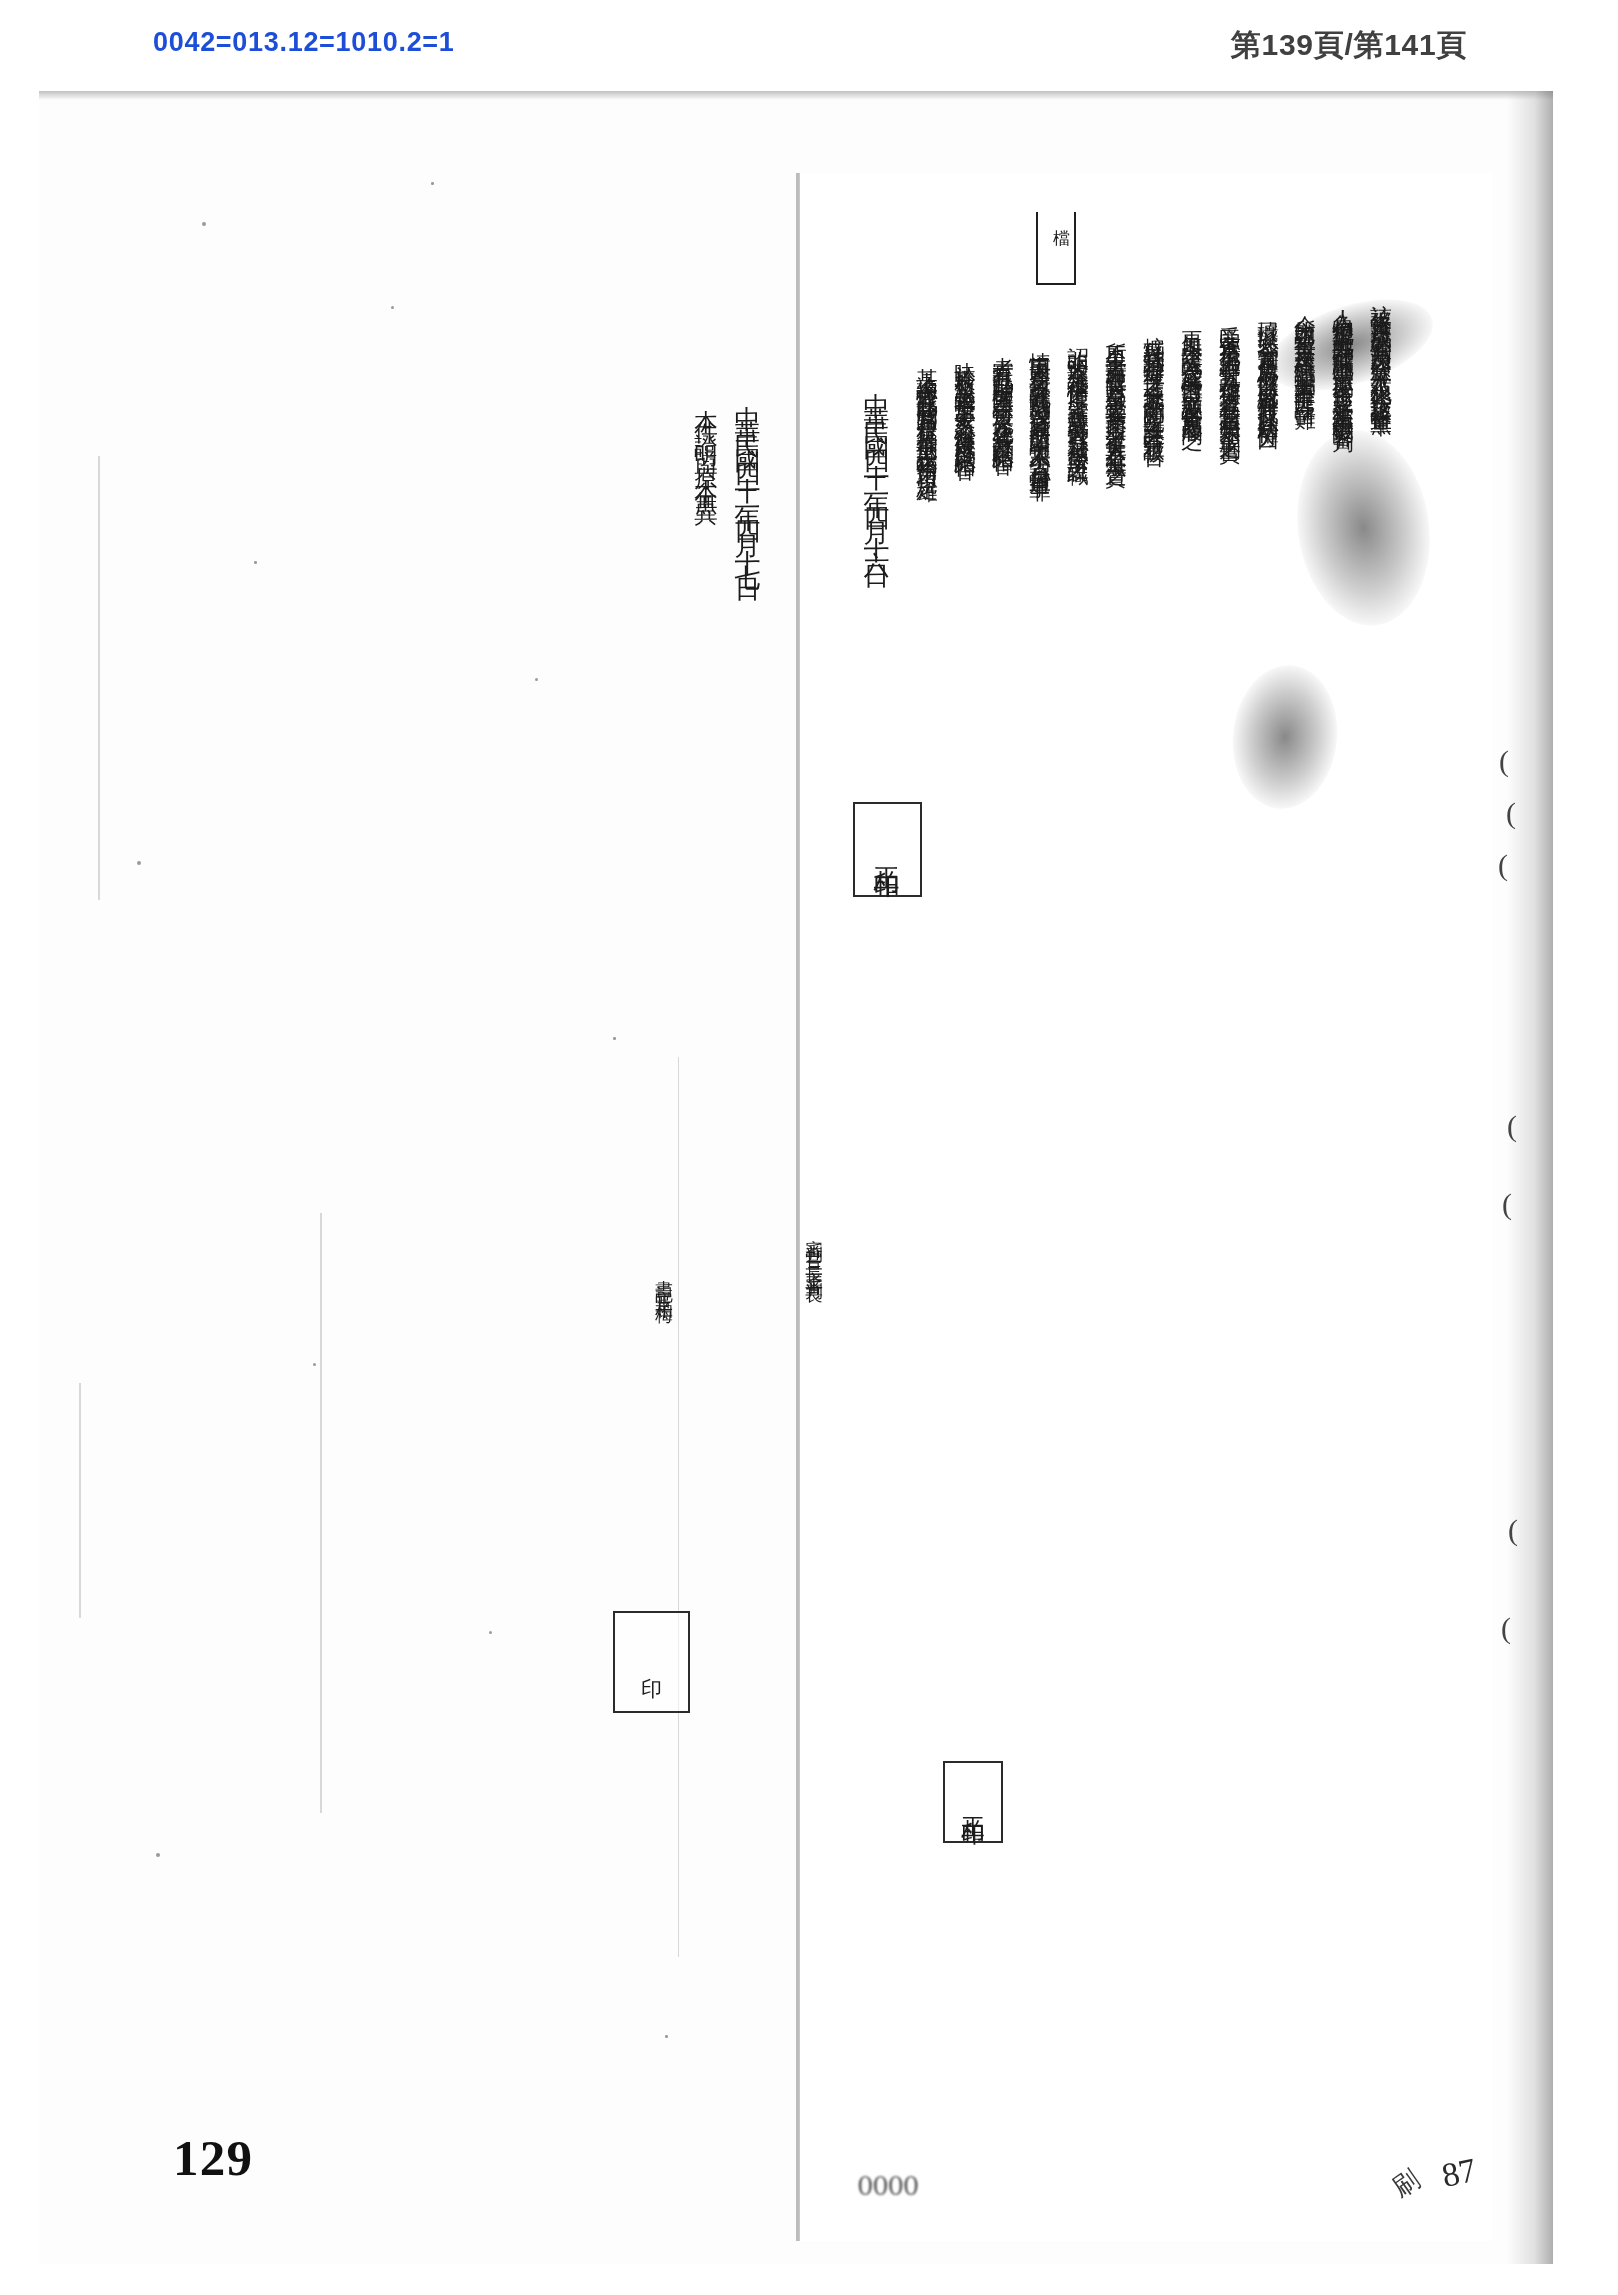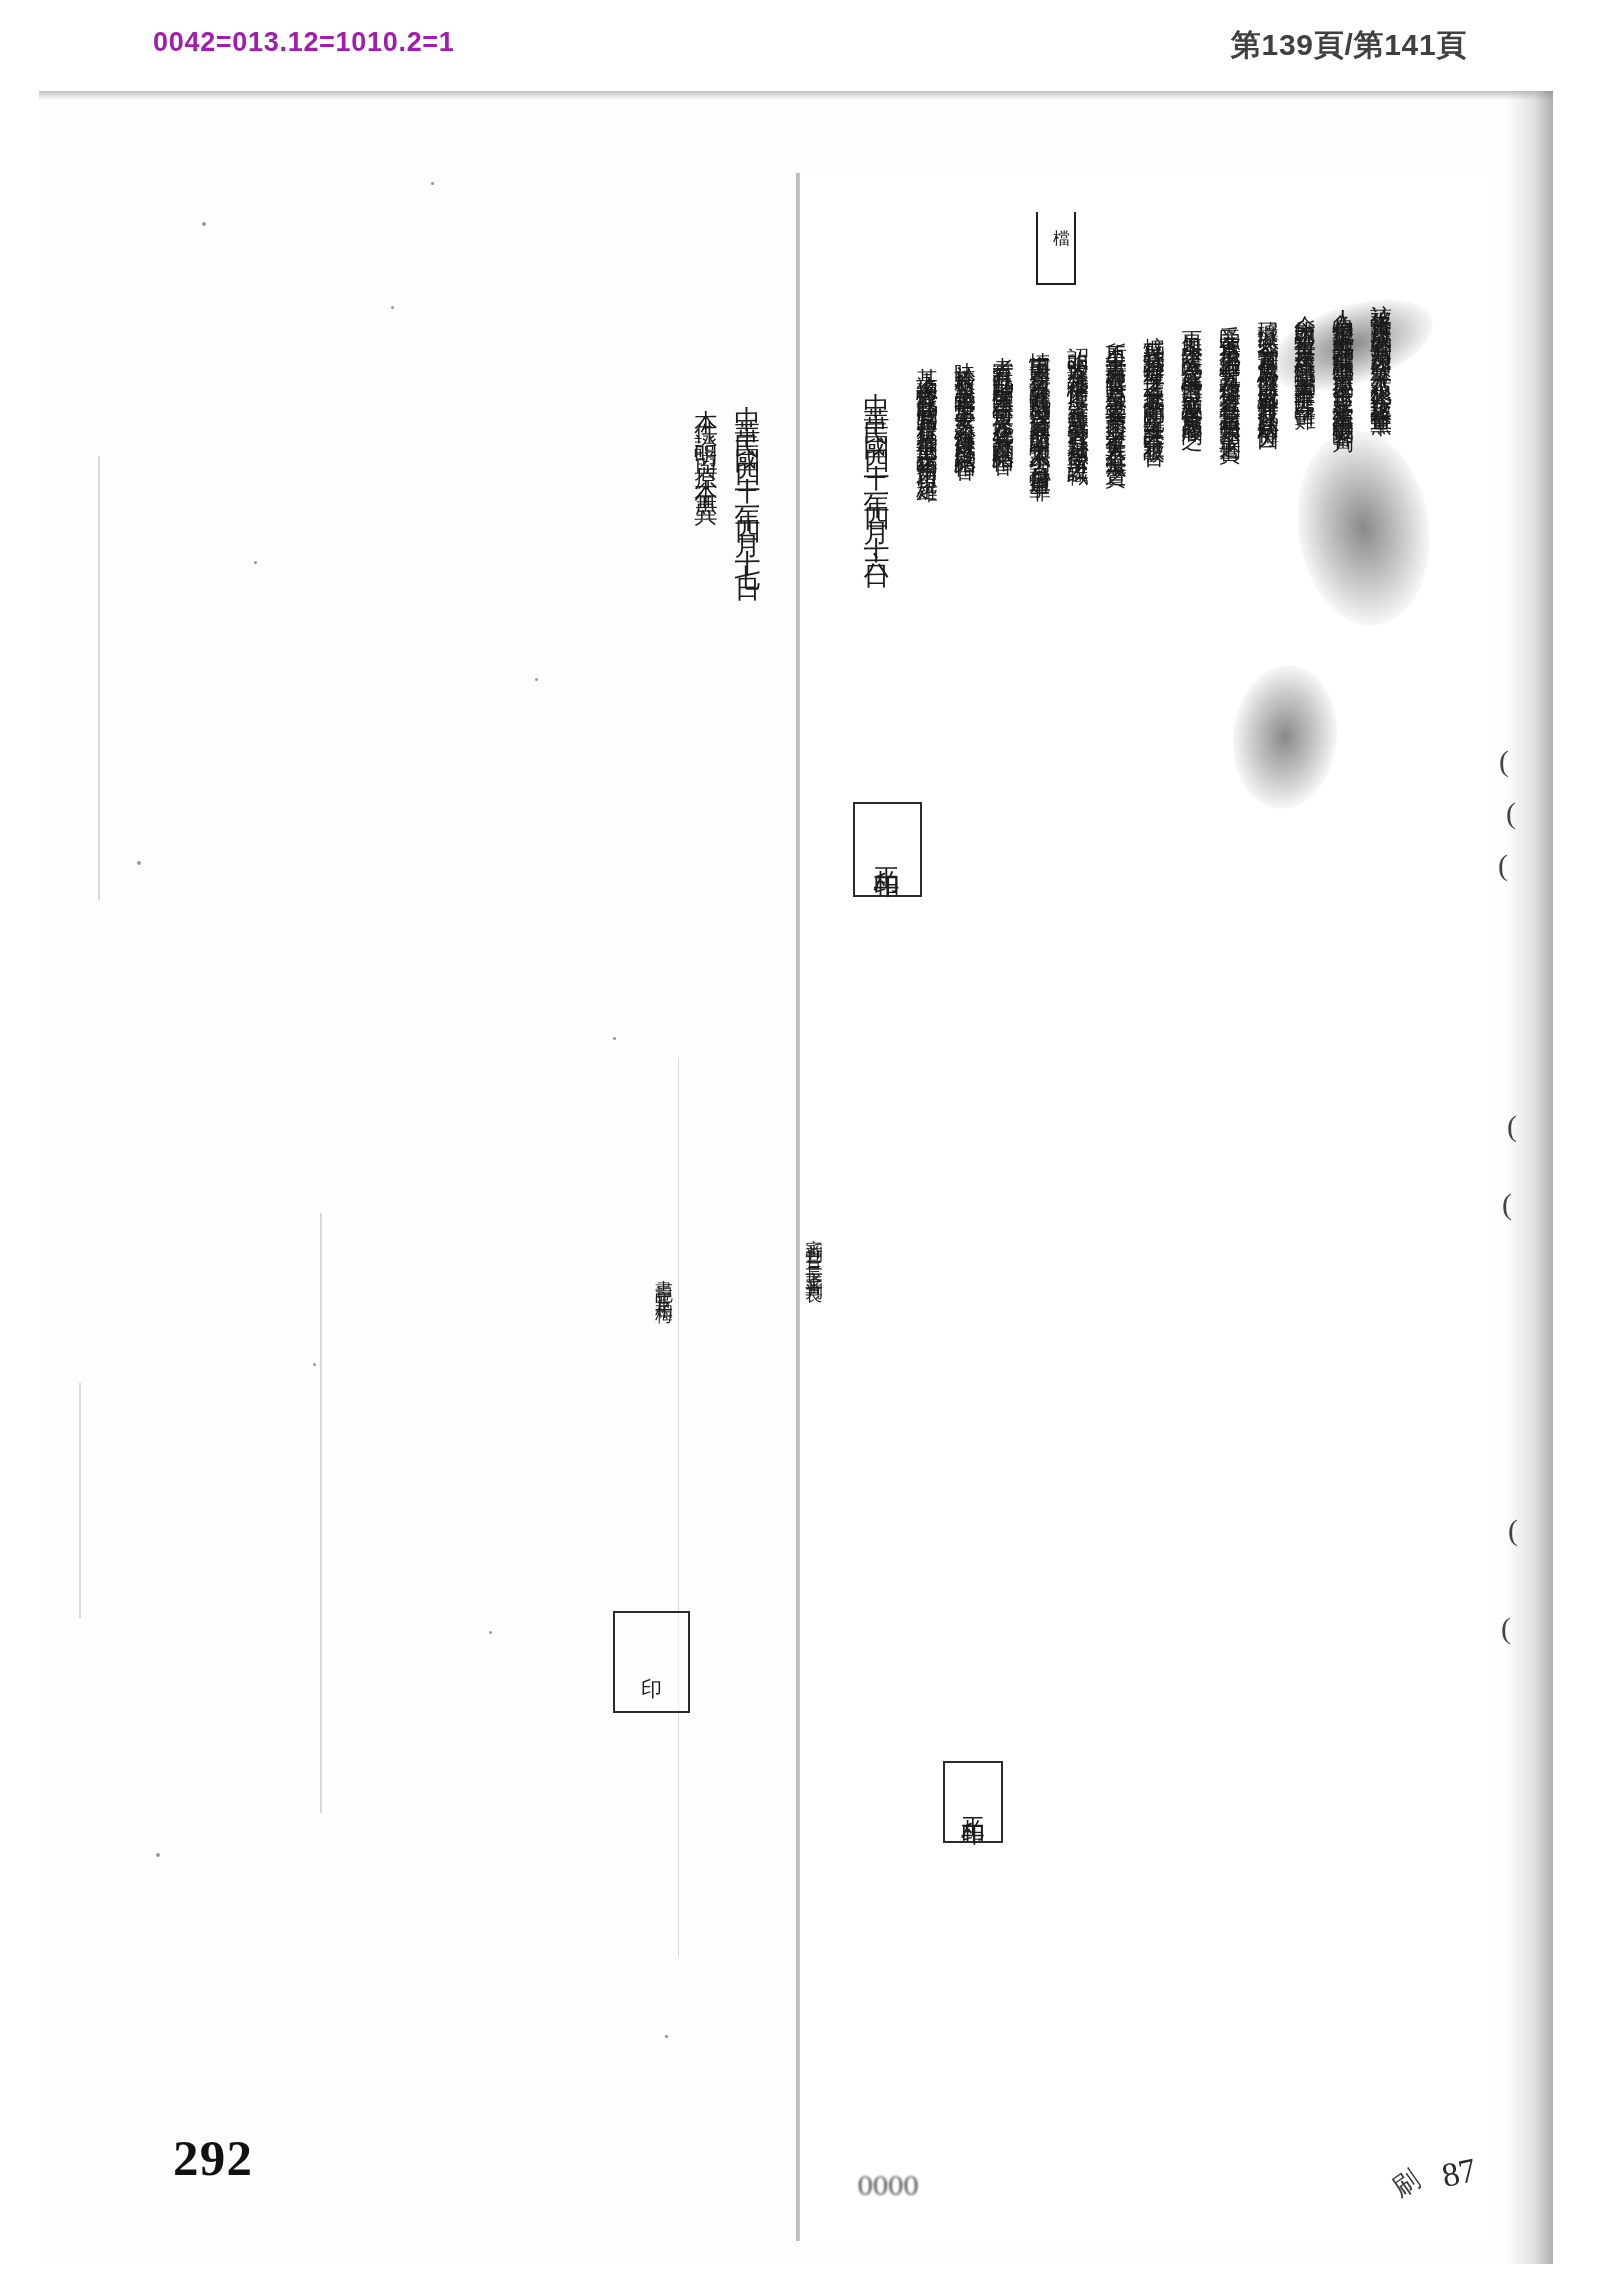--- a/index.html
+++ b/index.html
@@ -22,21 +22,21 @@
     left: 0;
     width: 1618px;
     height: 85px;
   }
   #header .ref-id {
     position: absolute;
     left: 153px;
     top: 27px;
     font-size: 27px;
     font-weight: bold;
-    color: #a21caf;
+    color: #1d4ed8;
     letter-spacing: 0.7px;
     white-space: nowrap;
   }
   #header .page-ref {
     position: absolute;
     right: 151px;
     top: 25px;
     font-size: 30px;
     font-weight: bold;
     color: #404040;
@@ -294,19 +294,19 @@
   <div class="seal sq-blur" style="left:574px; top:1520px;">印</div>
 
   <div class="paren-mark" style="left:1460px; top:653px;">(</div>
   <div class="paren-mark" style="left:1467px; top:705px;">(</div>
   <div class="paren-mark" style="left:1459px; top:757px;">(</div>
   <div class="paren-mark" style="left:1468px; top:1018px;">(</div>
   <div class="paren-mark" style="left:1463px; top:1096px;">(</div>
   <div class="paren-mark" style="left:1469px; top:1422px;">(</div>
   <div class="paren-mark" style="left:1462px; top:1520px;">(</div>
 
-  <div id="page-number">292</div>
+  <div id="page-number">129</div>
   <div id="bottom-smudge">0000</div>
   <div id="corner-mark">87</div>
   <div id="corner-mark2">刷</div>
 
 </div>
 
 
 </body></html>

